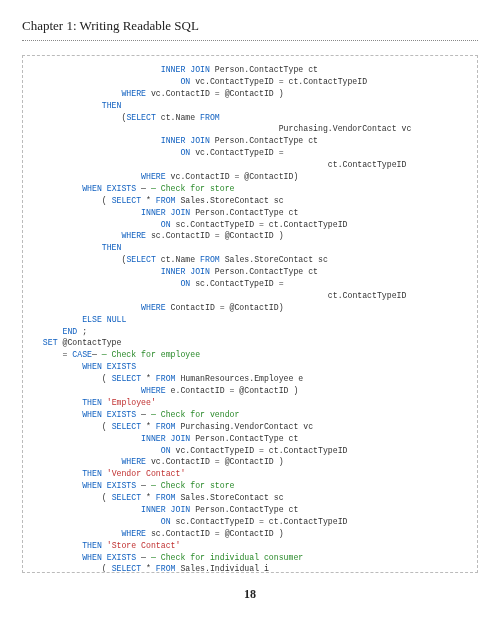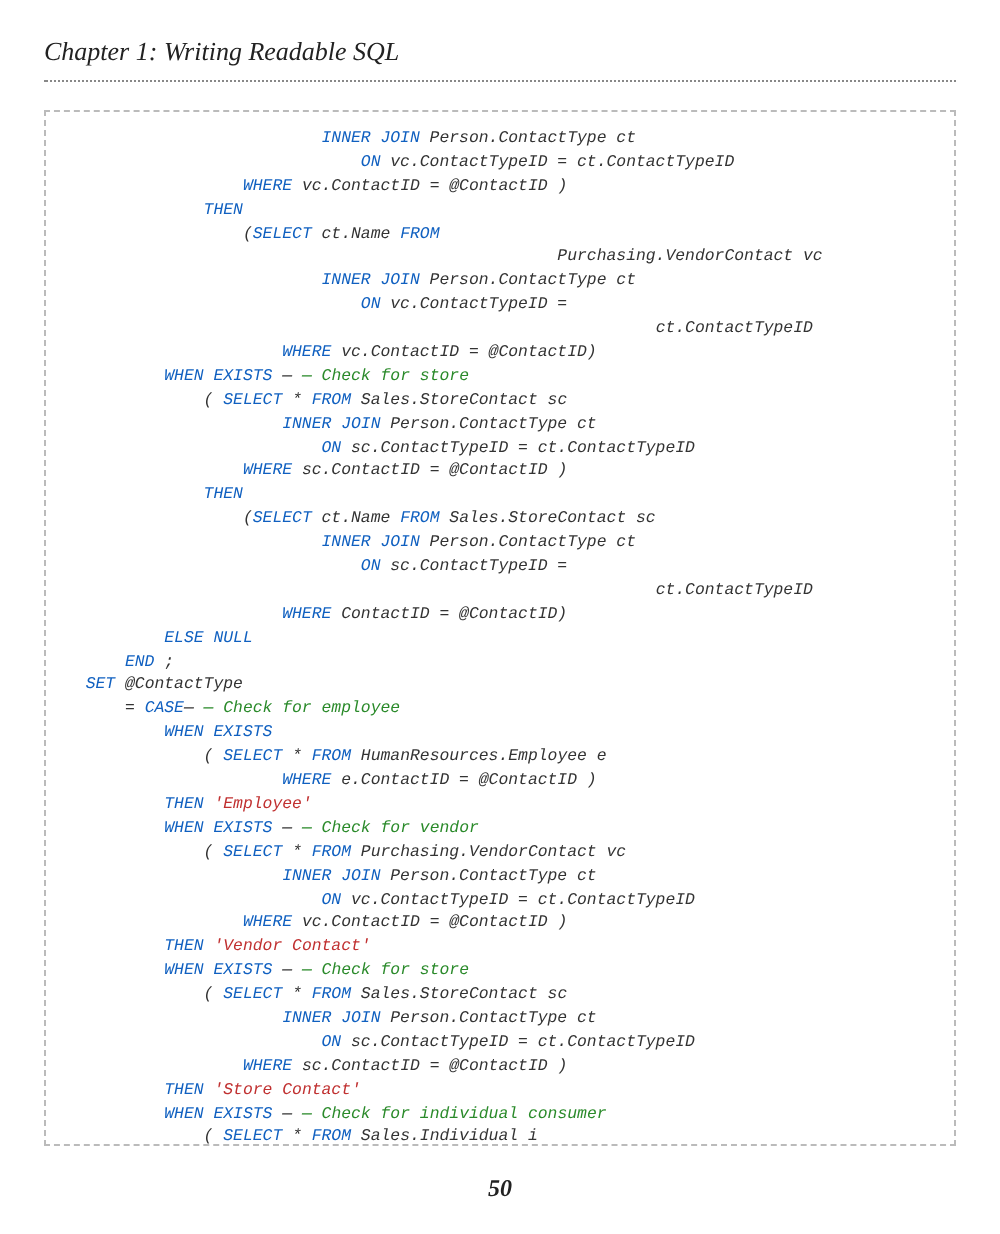--- a/index.html
+++ b/index.html
@@ -1,17 +1,17 @@
 <!DOCTYPE html>
 <html><head>
 <meta charset="utf-8">
 <style>
   * { margin: 0; padding: 0; box-sizing: border-box; }
   html, body { width: 500px; height: 617px; background: #fff; font-family: Georgia, 'Times New Roman', serif; }
-  .page { width: 500px; height: 482px; padding: 18px 22px 10px 22px; position: relative; font-style: italic; }
+  .page { width: 500px; height: 482px; padding: 18px 22px 10px 22px; position: relative; }
   .chapter-title { font-size: 13px; color: #222; margin-bottom: 6px; font-weight: normal; }
   .dotted-line { border: none; border-top: 1px dotted #888; margin-bottom: 14px; }
   .code-block {
     border: 1px dashed #bbb;
     padding: 8px 6px 8px 10px;
     font-family: 'Courier New', Courier, monospace;
     font-size: 8.2px;
     line-height: 1.45;
     color: #333;
     white-space: pre;
@@ -23,14 +23,14 @@
   .str { color: #c03030; }
   .page-num { text-align: center; font-size: 12px; font-weight: bold; margin-top: 14px; color: #222; }
 </style>
 </head>
 <body>
 
 <div class="page">
   <div class="chapter-title">Chapter 1: Writing Readable SQL</div>
   <hr class="dotted-line">
   <div class="code-block" id="code-block"><div>                          <span class="kw">INNER JOIN</span><span> Person.ContactType ct</span></div><div>                              <span class="kw">ON</span><span> vc.ContactTypeID = ct.ContactTypeID</span></div><div>                  <span class="kw">WHERE</span><span> vc.ContactID = @ContactID )</span></div><div>              <span class="kw">THEN</span></div><div>                  <span>(</span><span class="kw">SELECT</span><span> ct.Name </span><span class="kw">FROM</span></div><div>                                                  <span>Purchasing.VendorContact vc</span></div><div>                          <span class="kw">INNER JOIN</span><span> Person.ContactType ct</span></div><div>                              <span class="kw">ON</span><span> vc.ContactTypeID =</span></div><div>                                                            <span>ct.ContactTypeID</span></div><div>                      <span class="kw">WHERE</span><span> vc.ContactID = @ContactID)</span></div><div>          <span class="kw">WHEN</span><span> </span><span class="kw">EXISTS</span><span> — </span><span class="cm">— Check for store</span></div><div>              <span>( </span><span class="kw">SELECT</span><span> * </span><span class="kw">FROM</span><span> Sales.StoreContact sc</span></div><div>                      <span class="kw">INNER JOIN</span><span> Person.ContactType ct</span></div><div>                          <span class="kw">ON</span><span> sc.ContactTypeID = ct.ContactTypeID</span></div><div>                  <span class="kw">WHERE</span><span> sc.ContactID = @ContactID )</span></div><div>              <span class="kw">THEN</span></div><div>                  <span>(</span><span class="kw">SELECT</span><span> ct.Name </span><span class="kw">FROM</span><span> Sales.StoreContact sc</span></div><div>                          <span class="kw">INNER JOIN</span><span> Person.ContactType ct</span></div><div>                              <span class="kw">ON</span><span> sc.ContactTypeID =</span></div><div>                                                            <span>ct.ContactTypeID</span></div><div>                      <span class="kw">WHERE</span><span> ContactID = @ContactID)</span></div><div>          <span class="kw">ELSE</span><span> </span><span class="kw">NULL</span></div><div>      <span class="kw">END</span><span> ;</span></div><div>  <span class="kw">SET</span><span> @ContactType</span></div><div>      <span>= </span><span class="kw">CASE</span><span>— </span><span class="cm">— Check for employee</span></div><div>          <span class="kw">WHEN</span><span> </span><span class="kw">EXISTS</span></div><div>              <span>( </span><span class="kw">SELECT</span><span> * </span><span class="kw">FROM</span><span> HumanResources.Employee e</span></div><div>                      <span class="kw">WHERE</span><span> e.ContactID = @ContactID )</span></div><div>          <span class="kw">THEN</span><span> </span><span class="str">'Employee'</span></div><div>          <span class="kw">WHEN</span><span> </span><span class="kw">EXISTS</span><span> — </span><span class="cm">— Check for vendor</span></div><div>              <span>( </span><span class="kw">SELECT</span><span> * </span><span class="kw">FROM</span><span> Purchasing.VendorContact vc</span></div><div>                      <span class="kw">INNER JOIN</span><span> Person.ContactType ct</span></div><div>                          <span class="kw">ON</span><span> vc.ContactTypeID = ct.ContactTypeID</span></div><div>                  <span class="kw">WHERE</span><span> vc.ContactID = @ContactID )</span></div><div>          <span class="kw">THEN</span><span> </span><span class="str">'Vendor Contact'</span></div><div>          <span class="kw">WHEN</span><span> </span><span class="kw">EXISTS</span><span> — </span><span class="cm">— Check for store</span></div><div>              <span>( </span><span class="kw">SELECT</span><span> * </span><span class="kw">FROM</span><span> Sales.StoreContact sc</span></div><div>                      <span class="kw">INNER JOIN</span><span> Person.ContactType ct</span></div><div>                          <span class="kw">ON</span><span> sc.ContactTypeID = ct.ContactTypeID</span></div><div>                  <span class="kw">WHERE</span><span> sc.ContactID = @ContactID )</span></div><div>          <span class="kw">THEN</span><span> </span><span class="str">'Store Contact'</span></div><div>          <span class="kw">WHEN</span><span> </span><span class="kw">EXISTS</span><span> — </span><span class="cm">— Check for individual consumer</span></div><div>              <span>( </span><span class="kw">SELECT</span><span> * </span><span class="kw">FROM</span><span> Sales.Individual i</span></div></div>
-  <div class="page-num">50</div>
+  <div class="page-num">18</div>
 </div>
 
 </body></html>

